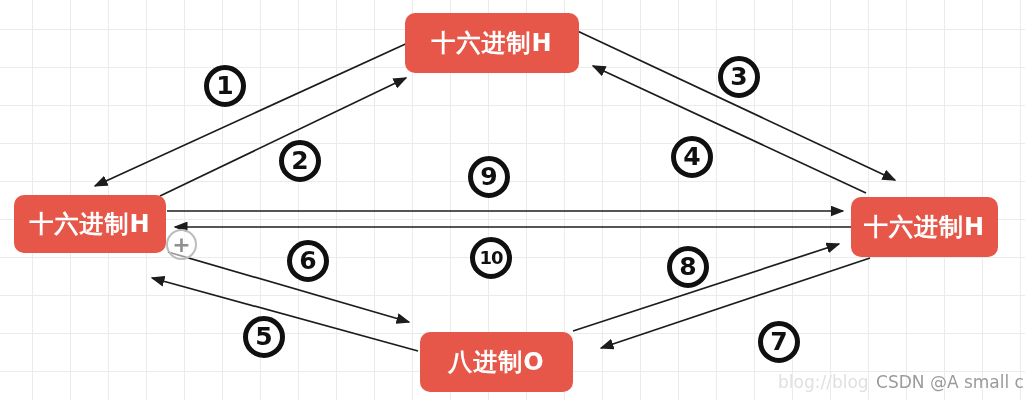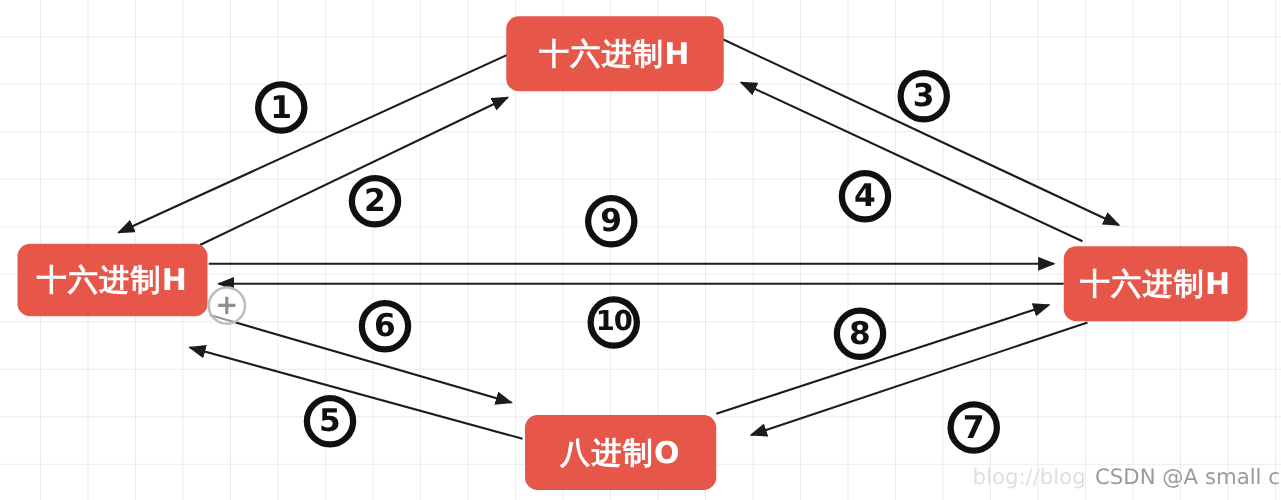--- a/index.html
+++ b/index.html
@@ -25,21 +25,21 @@
     text-align:center;
   }
   .edge-label{
     position:absolute;z-index:4;
     width:32px;height:32px;
     border:5px solid #101010;border-radius:50%;
     background:#ffffff;color:#101010;
     font-weight:800;font-size:25px;line-height:32px;
     display:flex;align-items:center;justify-content:center;
   }
-  .edge-label.wide{font-size:22px;letter-spacing:-1px;}
+  .edge-label.wide{font-size:18px;letter-spacing:-1px;}
   .plus-btn{
     position:absolute;z-index:3;
     left:166px;top:229px;width:27px;height:27px;
     border:2px solid #bcbcbc;border-radius:50%;
     background:rgba(255,255,255,0.55);
     color:#8f8f8f;font-size:22px;font-weight:bold;line-height:25px;
     display:flex;align-items:center;justify-content:center;
   }
   .watermark{
     position:absolute;z-index:5;

